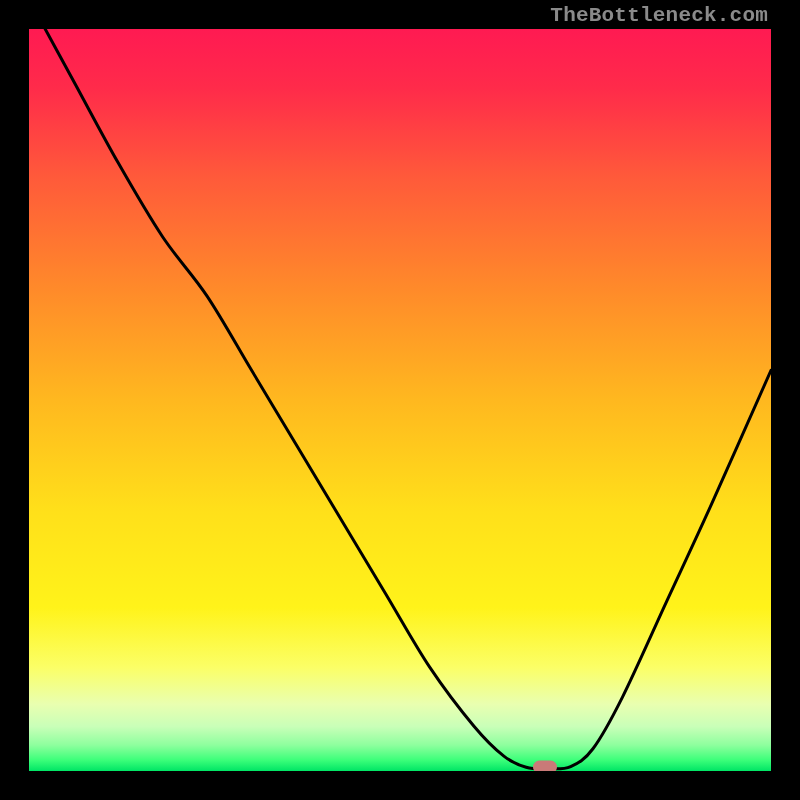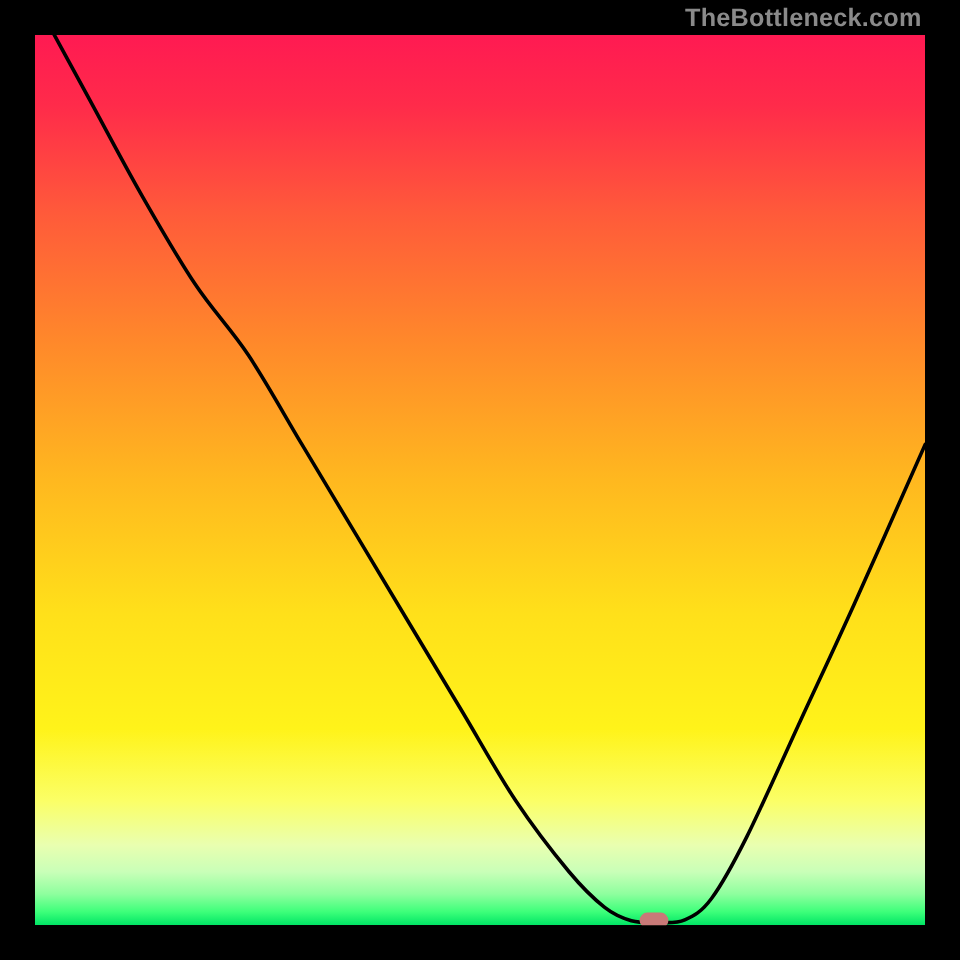--- a/index.html
+++ b/index.html
@@ -42,21 +42,21 @@
     position: absolute;
     width: 24px;
     height: 13px;
     border-radius: 7px;
     transform: translate(-50%, -50%);
   }
   .watermark {
     position: absolute;
     top: 4px;
     right: 32px;
-    font-family: Liberation Sans, sans-serif;
+    font-family: Liberation Mono, monospace;
     font-size: 21px;
     font-weight: 600;
     color: #8a8a8a;
     letter-spacing: 0.2px;
   }
 </style>
 </head>
 <body>
 <div class="frame">
 

